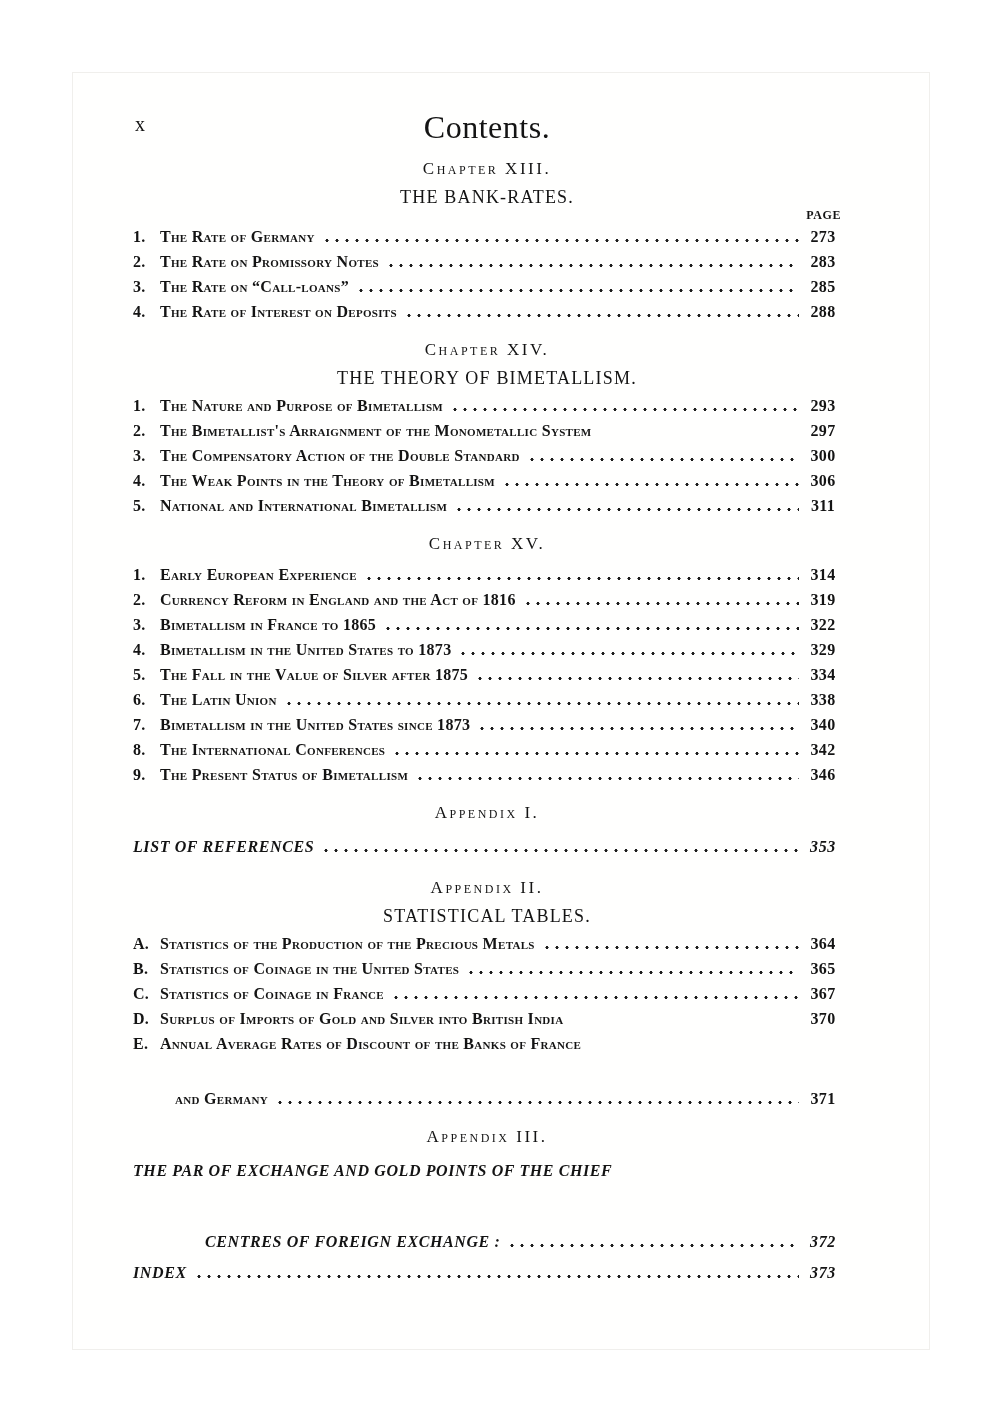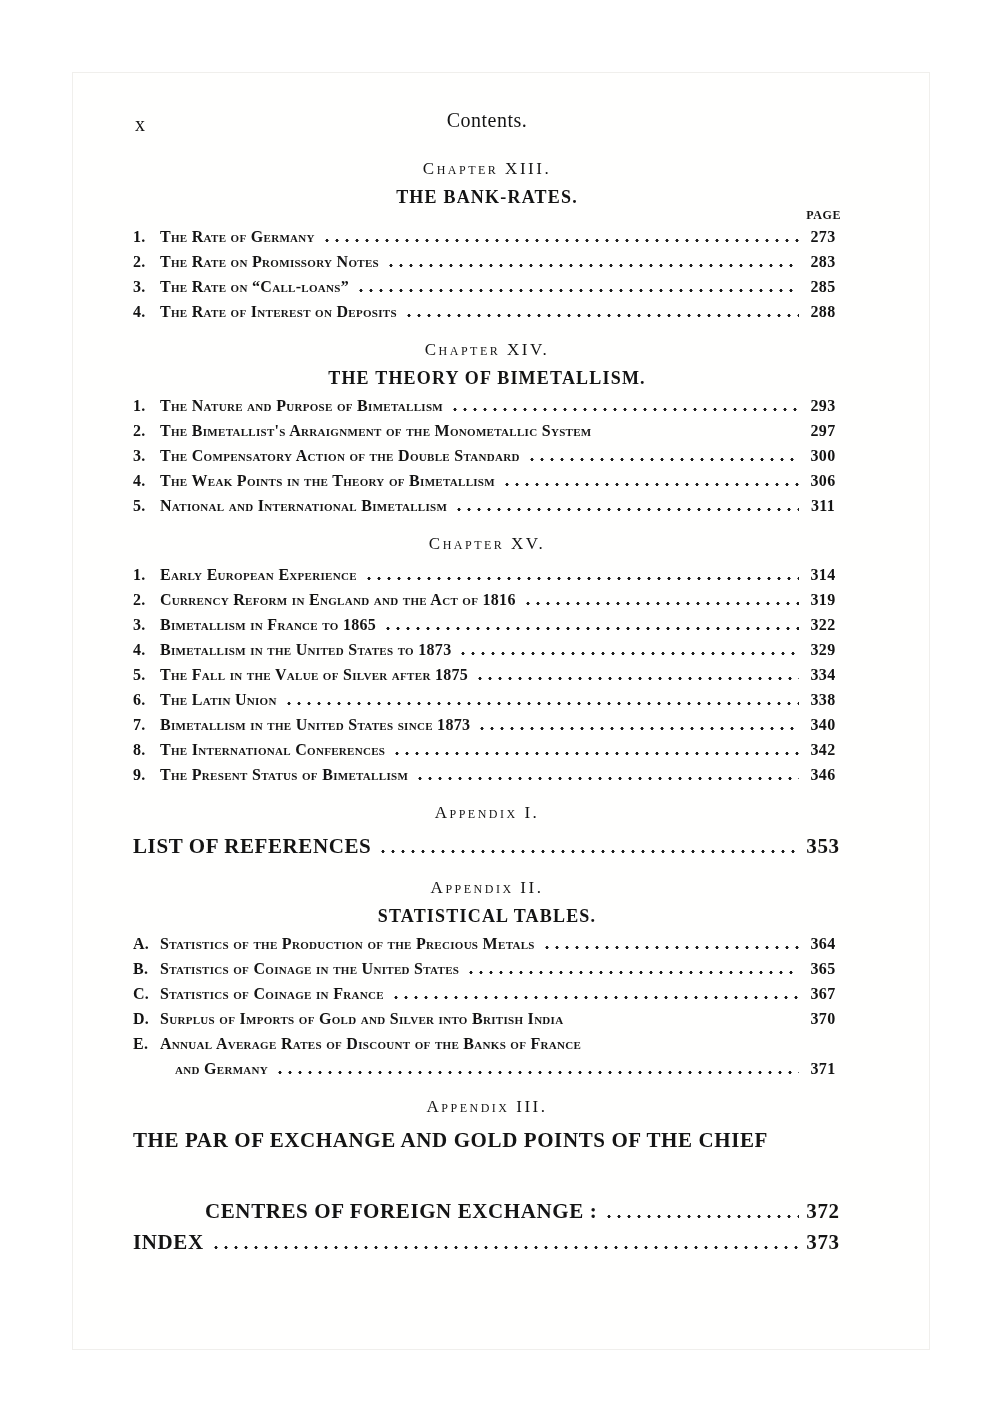--- a/index.html
+++ b/index.html
@@ -35,37 +35,37 @@
     position: absolute;
     left: 2px;
     top: 4px;
     font-size: 20px;
   }
   .doc-title {
     position: absolute;
     left: 0;
     right: 0;
     text-align: center;
-    font-size: 20px;
+    font-size: 32px;
     letter-spacing: 0.5px;
   }
   .toc-section { margin-top: 8px; }
   .chapter-heading {
     text-align: center;
     font-size: 17px;
     font-weight: 400;
     font-variant: small-caps;
     letter-spacing: 2.5px;
     margin: 16px 0 8px 0;
     font-family: Liberation Serif, serif;
   }
   .chapter-subheading {
     text-align: center;
     font-size: 18px;
-    font-weight: 700;
+    font-weight: 400;
     letter-spacing: 1.2px;
     margin: 4px 0 4px 0;
   }
   .page-label {
     text-align: right;
     font-size: 12px;
     font-weight: 700;
     letter-spacing: 0.6px;
     line-height: 11px;
     margin: -2px 0 3px 0;
@@ -100,25 +100,26 @@
   }
   .row .leader.no-dots { background-image: none; }
   .row .pagenum {
     flex: none;
     min-width: 36px;
     text-align: center;
     font-variant: normal;
   }
   .row.big {
     font-variant: normal;
-    font-size: 21px;
+    font-size: 16px;
     letter-spacing: 0.6px;
     line-height: 31px;
-  }
-  .row.cont .text { padding-left: 42px; }
+    font-style: italic;
+  }
+  .row.cont .text { padding-left: 42px; margin-top: 30px; }
   .row.cont-big .text { padding-left: 72px; margin-top: 40px; }
 </style>
 </head>
 <body>
 
 <div class="sheet">
   <div class="page-header">
     <span class="folio">x</span>
     <span class="doc-title">Contents.</span>
   </div>

